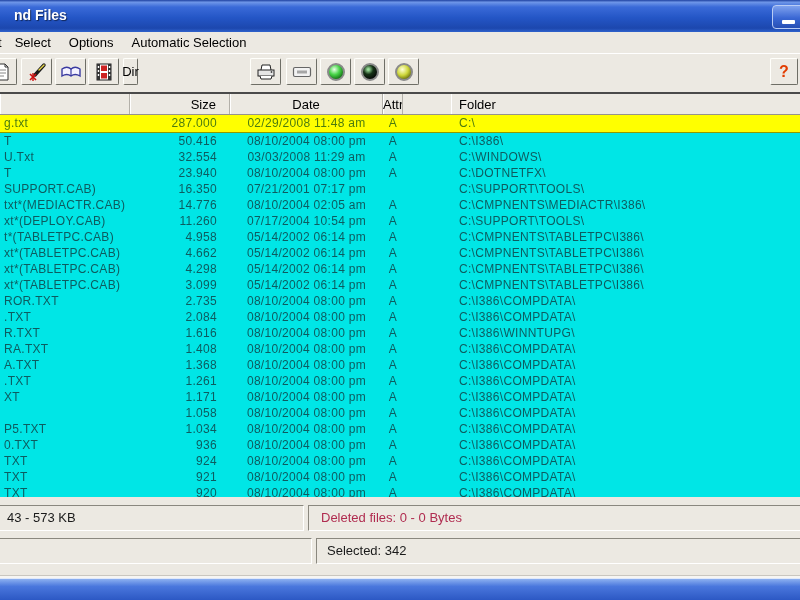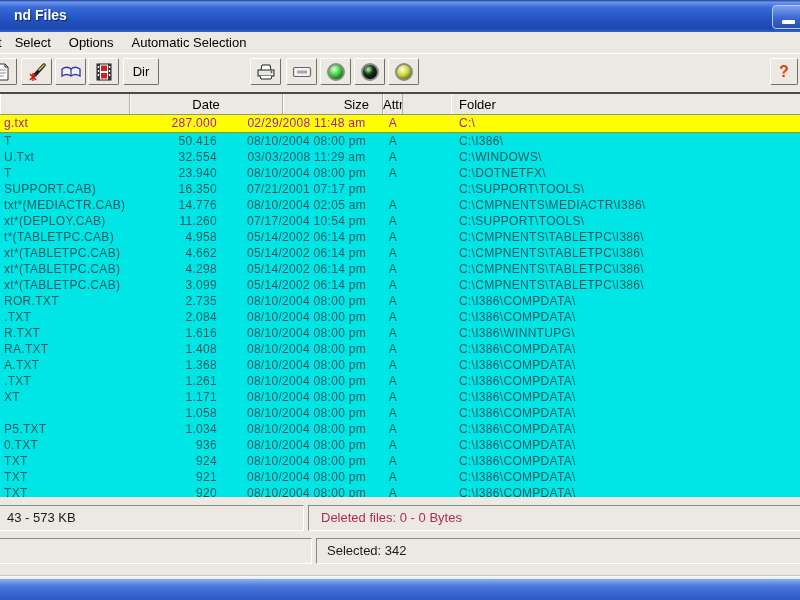--- a/index.html
+++ b/index.html
@@ -65,21 +65,21 @@
   .c-size{width:100px;text-align:right;padding-right:13px;}
   .c-date{width:153px;text-align:center;}
   .c-attr{width:20px;text-align:center;}
   .c-folder{flex:1;padding-left:8px;text-align:left;margin-left:48px;}
   .row{
     display:flex;height:16px;line-height:16px;font-size:12px;letter-spacing:.3px;
     color:#0d5c60;white-space:nowrap;
   }
   .row .cell{box-sizing:border-box;overflow:hidden;white-space:nowrap;}
   .row .c-date{padding:0;}
-  .row.hl{background:#ffff00;color:#a21caf;border-bottom:1px solid #8f9a00;height:17px;line-height:16px;}
+  .row.hl{background:#ffff00;color:#4d7c0f;border-bottom:1px solid #8f9a00;height:17px;line-height:16px;}
   
   .panel{
     position:absolute;height:26px;background:#ece9e2;box-sizing:border-box;
     border:1px solid;border-color:#8a887f #ffffff #ffffff #8a887f;
     font-size:13px;line-height:24px;color:#1a1a1a;white-space:nowrap;overflow:hidden;
   }
   .sb1-left{top:505px;left:-8px;width:312px;padding-left:14px;}
   .sb1-right{top:505px;left:308px;right:-4px;padding-left:12px;color:#b02c50;}
   .sb2-left{top:538px;left:-8px;width:320px;}
   .sb2-right{top:538px;left:316px;right:-4px;padding-left:10px;}
@@ -149,21 +149,21 @@
           <rect x="3.8" y="8" width="1.4" height="2" fill="#fff"></rect>
           <rect x="3.8" y="12" width="1.4" height="2" fill="#fff"></rect>
         <rect x="14.8" y="4" width="1.4" height="2" fill="#fff"></rect>
           <rect x="14.8" y="8" width="1.4" height="2" fill="#fff"></rect>
           <rect x="14.8" y="12" width="1.4" height="2" fill="#fff"></rect>
         <rect x="7" y="3.5" width="6" height="5.5" fill="#cc2222"></rect>
         <rect x="7" y="11" width="6" height="5.5" fill="#cc2222"></rect>
       </svg>
     </span>
   </div>
-  <div class="tbtn" style="left:123px;width:36px;">
+  <div class="tbtn" style="left:123px;width:15px;">
     <span>Dir</span>
   </div>
   <div class="tbtn" style="left:250px;">
     <span>
       <svg width="22" height="20" viewBox="0 0 22 20">
         <path d="M6 8 L7 3 L15 3 L16 8" fill="#fff" stroke="#222" stroke-width="1"></path>
         <rect x="3" y="8" width="16" height="6" fill="#e6e6e6" stroke="#222" stroke-width="1"></rect>
         <circle cx="16.5" cy="10" r="0.9" fill="#444"></circle>
         <path d="M5 14 L6 17 L16 17 L17 14" fill="#fff" stroke="#222" stroke-width="1"></path>
       </svg>
@@ -187,22 +187,22 @@
     <span class="led led-yellow"></span>
   </div>
   <div class="tbtn" style="right:2px;width:28px;">
     <span class="help-q">?</span>
   </div>
 </div>
 
 <div class="listview">
   <div class="lv-header">
     <div class="hcell c-name"></div>
+    <div class="hcell c-size">Size</div>
     <div class="hcell c-date">Date</div>
-    <div class="hcell c-size">Size</div>
     <div class="hcell c-attr">Attr.</div>
     <div class="hcell c-folder" style="border-right:none;">Folder</div>
   </div>
   <div>
       <div class="row hl">
         <div class="cell c-name">g.txt</div>
         <div class="cell c-size">287.000</div>
         <div class="cell c-date">02/29/2008 11:48 am</div>
         <div class="cell c-attr">A</div>
         <div class="cell c-folder">C:\</div>

